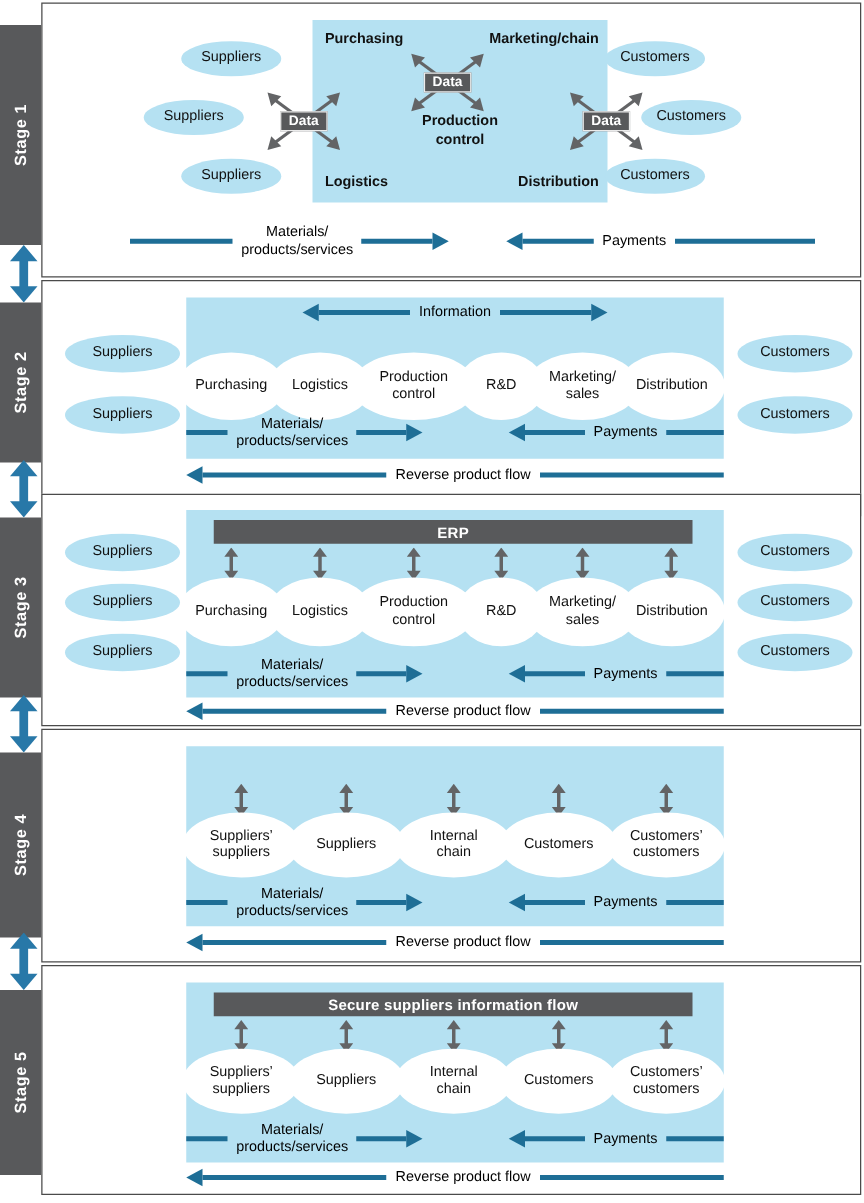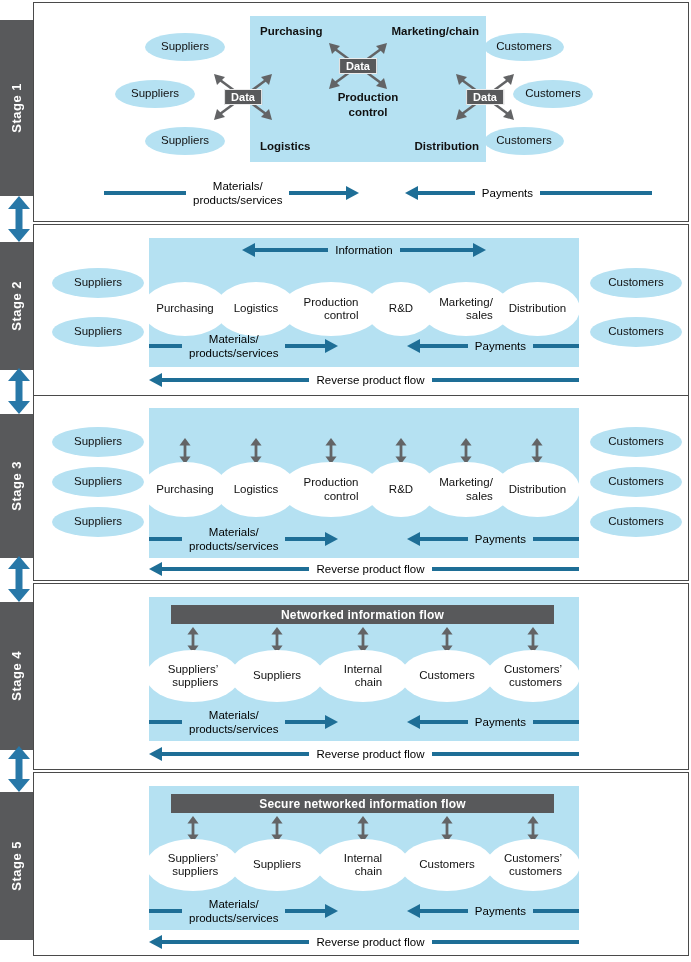--- a/index.html
+++ b/index.html
@@ -16,21 +16,21 @@
          border:1.5px solid #4a4a4a;box-sizing:border-box;}
   .bluebox{position:absolute;background:#b5e1f2;}
   .corner{position:absolute;font-weight:bold;font-size:11.5px;}
   .tl{left:10px;top:9px}.tr{right:7px;top:9px}.bl{left:10px;bottom:10px}.br{right:7px;bottom:10px}
   .centerlabel{position:absolute;left:0;right:0;top:74px;text-align:center;font-weight:bold;
                font-size:11.5px;line-height:1.3;white-space:pre-line;}
   .darkbar{position:absolute;background:#58595b;color:#fff;font-weight:bold;font-size:12px;
            display:flex;align-items:center;justify-content:center;letter-spacing:.2px;}
   
   .ell{position:absolute;border-radius:50%;display:flex;align-items:center;justify-content:center;
-       text-align:right;font-size:11.5px;line-height:1.15;white-space:pre-line;}
+       text-align:center;font-size:11.5px;line-height:1.15;white-space:pre-line;}
   .ell.blue{background:#b5e1f2;}
   .ell.white{background:#fff;}
   
   .flow{position:absolute;display:flex;align-items:center;}
   .flow i{display:block;}
   .ln{height:4px;background:#1e6e96;}
   .ar{height:4px;background:#1e6e96;position:relative;}
   .ar.r{margin-right:13px;}
   .ar.r::after{content:'';position:absolute;right:-13px;top:50%;transform:translateY(-50%);
                width:0;height:0;border-left:13px solid #1e6e96;
@@ -195,20 +195,21 @@
 
     <div class="flow" style="left:115px;top:147px;width:430px;height:16px">
       <i class="ar l grow"></i>
       <span class="flabel nowrap">Reverse product flow</span>
       <i class="ln grow"></i>
     </div>
   </section>
 
   <section class="panel" style="top:395px;height:186px">
     <div class="bluebox" style="left:115px;top:12px;width:430px;height:150px"></div>
+    <div class="darkbar" style="left:137px;top:20px;width:383px;height:19px">ERP</div>
 
     <svg class="varr" style="left:143px;top:42px" width="16" height="26">
         <use href="#vdbl"></use>
       </svg>
     <svg class="varr" style="left:214px;top:42px" width="16" height="26">
         <use href="#vdbl"></use>
       </svg>
     <svg class="varr" style="left:289px;top:42px" width="16" height="26">
         <use href="#vdbl"></use>
       </svg>
@@ -251,21 +252,20 @@
 
     <div class="flow" style="left:115px;top:165px;width:430px;height:16px">
       <i class="ar l grow"></i>
       <span class="flabel nowrap">Reverse product flow</span>
       <i class="ln grow"></i>
     </div>
   </section>
 
   <section class="panel" style="top:583px;height:187px">
     <div class="bluebox" style="left:115px;top:13px;width:430px;height:144px"></div>
-    <div class="darkbar" style="left:137px;top:21px;width:383px;height:19px">Networked information flow</div>
 
     <svg class="varr" style="left:151px;top:43px" width="16" height="26">
         <use href="#vdbl"></use>
       </svg>
     <svg class="varr" style="left:235px;top:43px" width="16" height="26">
         <use href="#vdbl"></use>
       </svg>
     <svg class="varr" style="left:321px;top:43px" width="16" height="26">
         <use href="#vdbl"></use>
       </svg>
@@ -298,21 +298,21 @@
 
     <div class="flow" style="left:115px;top:162px;width:430px;height:16px">
       <i class="ar l grow"></i>
       <span class="flabel nowrap">Reverse product flow</span>
       <i class="ln grow"></i>
     </div>
   </section>
 
   <section class="panel" style="top:772px;height:184px">
     <div class="bluebox" style="left:115px;top:13px;width:430px;height:144px"></div>
-    <div class="darkbar" style="left:137px;top:21px;width:383px;height:19px">Secure networked information flow</div>
+    <div class="darkbar" style="left:137px;top:21px;width:383px;height:19px">Secure suppliers information flow</div>
 
     <svg class="varr" style="left:151px;top:43px" width="16" height="26">
         <use href="#vdbl"></use>
       </svg>
     <svg class="varr" style="left:235px;top:43px" width="16" height="26">
         <use href="#vdbl"></use>
       </svg>
     <svg class="varr" style="left:321px;top:43px" width="16" height="26">
         <use href="#vdbl"></use>
       </svg>

